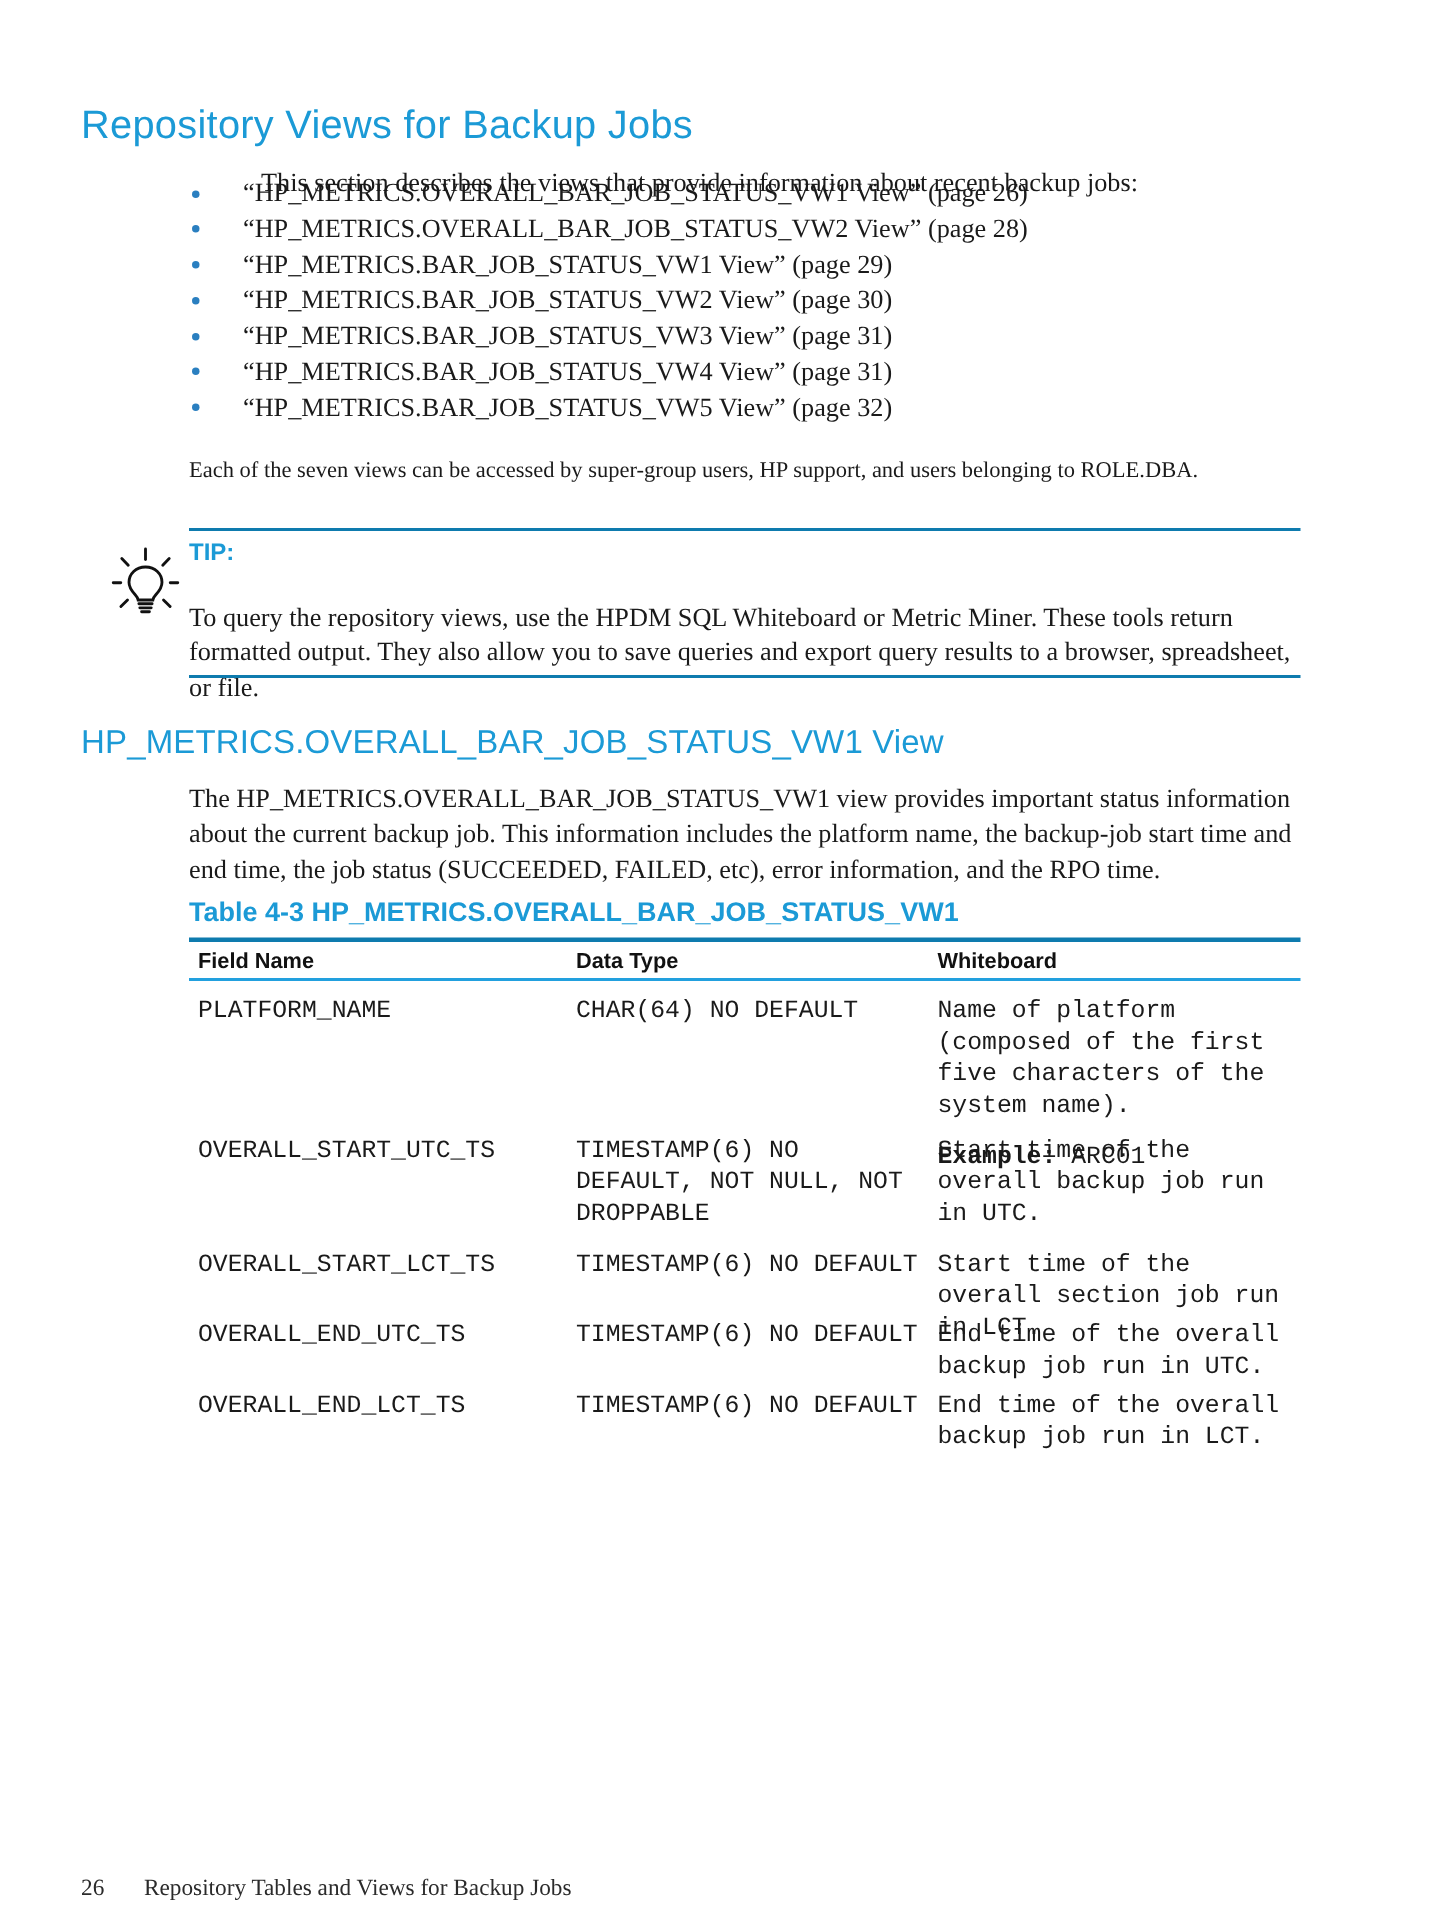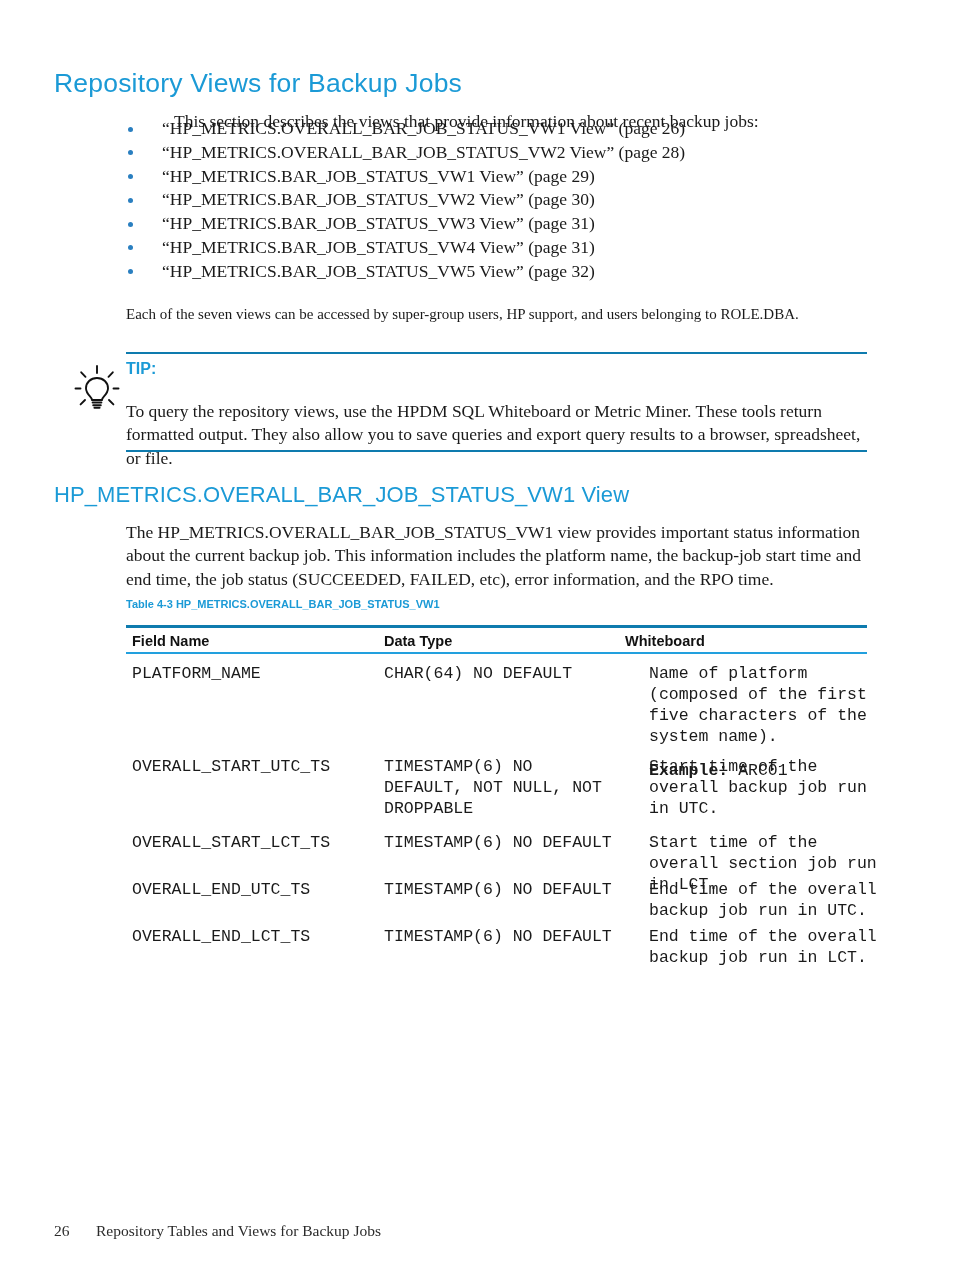--- a/index.html
+++ b/index.html
@@ -147,21 +147,21 @@
     font-size: 17.5px;
     line-height: 23.5px;
   }
 
   
   .table-caption {
     position: absolute;
     left: 126px;
     top: 598px;
     font-family: "Liberation Sans", sans-serif;
-    font-size: 11px;
+    font-size: 18px;
     font-weight: 700;
     color: #1b9ad6;
     white-space: nowrap;
   }
   .tbl-rule-top {
     position: absolute;
     left: 126px;
     top: 625px;
     width: 741px;
     height: 3px;
@@ -189,39 +189,40 @@
   .col3 { left: 625px; }
 
   .tbl-cell {
     position: absolute;
     font-size: 16.5px;
     line-height: 21px;
     font-family: Liberation Mono, monospace;
   }
   .c1 { left: 132px; width: 244px; }
   .c2 { left: 384px; width: 236px; }
-  .c3 { left: 625px; width: 246px; margin-left: 24px; }
+  .c3 { left: 625px; width: 246px; }
 
   .cell-sub {
     margin-top: 13px;
   }
   .bold { font-weight: 700; }
 
   
   .footer {
     position: absolute;
     left: 54px;
     top: 1222px;
     font-size: 15.5px;
     color: #2b2b2b;
     white-space: nowrap;
   }
   .footer-num {
     display: inline-block;
     width: 42px;
+    margin-top: 28px;
   }
 </style>
 </head>
 <body>
 
 <div class="page">
 
   <h1 class="h1">Repository Views for Backup Jobs</h1>
 
   <p class="intro">This section describes the views that provide information about recent backup jobs:</p>

